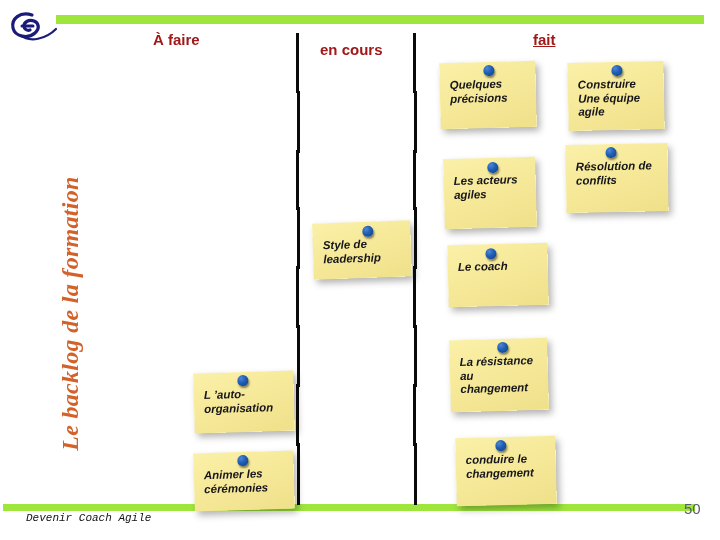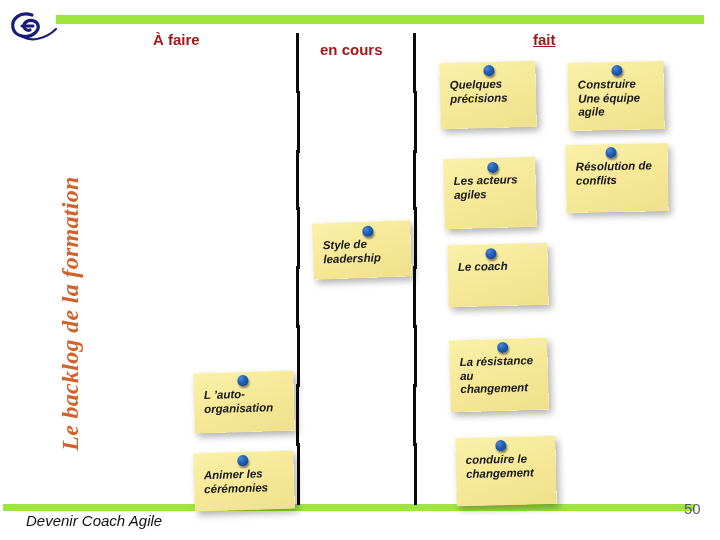--- a/index.html
+++ b/index.html
@@ -141,23 +141,23 @@
   #note-conduire .pin { left: 40px; top: 3px; }
 
   #note-ceremonies { left: 194px; top: 452px; width: 100px; height: 58px; transform: rotate(-1.8deg); }
   #note-ceremonies .pin { left: 44px; top: 3px; }
 
   
   #footer-text {
     position: absolute;
     left: 26px; top: 512px;
     color: #111111;
-    font-family: Liberation Sans, sans-serif;
+    font-family: Liberation Mono, monospace;
     font-style: italic;
-    font-size: 15px;
+    font-size: 11px;
     white-space: nowrap;
   }
   #page-number {
     position: absolute;
     left: 684px; top: 500px;
     color: #5a5a6e;
     font-family: "Liberation Sans", sans-serif;
     font-size: 15px;
   }
 </style>

